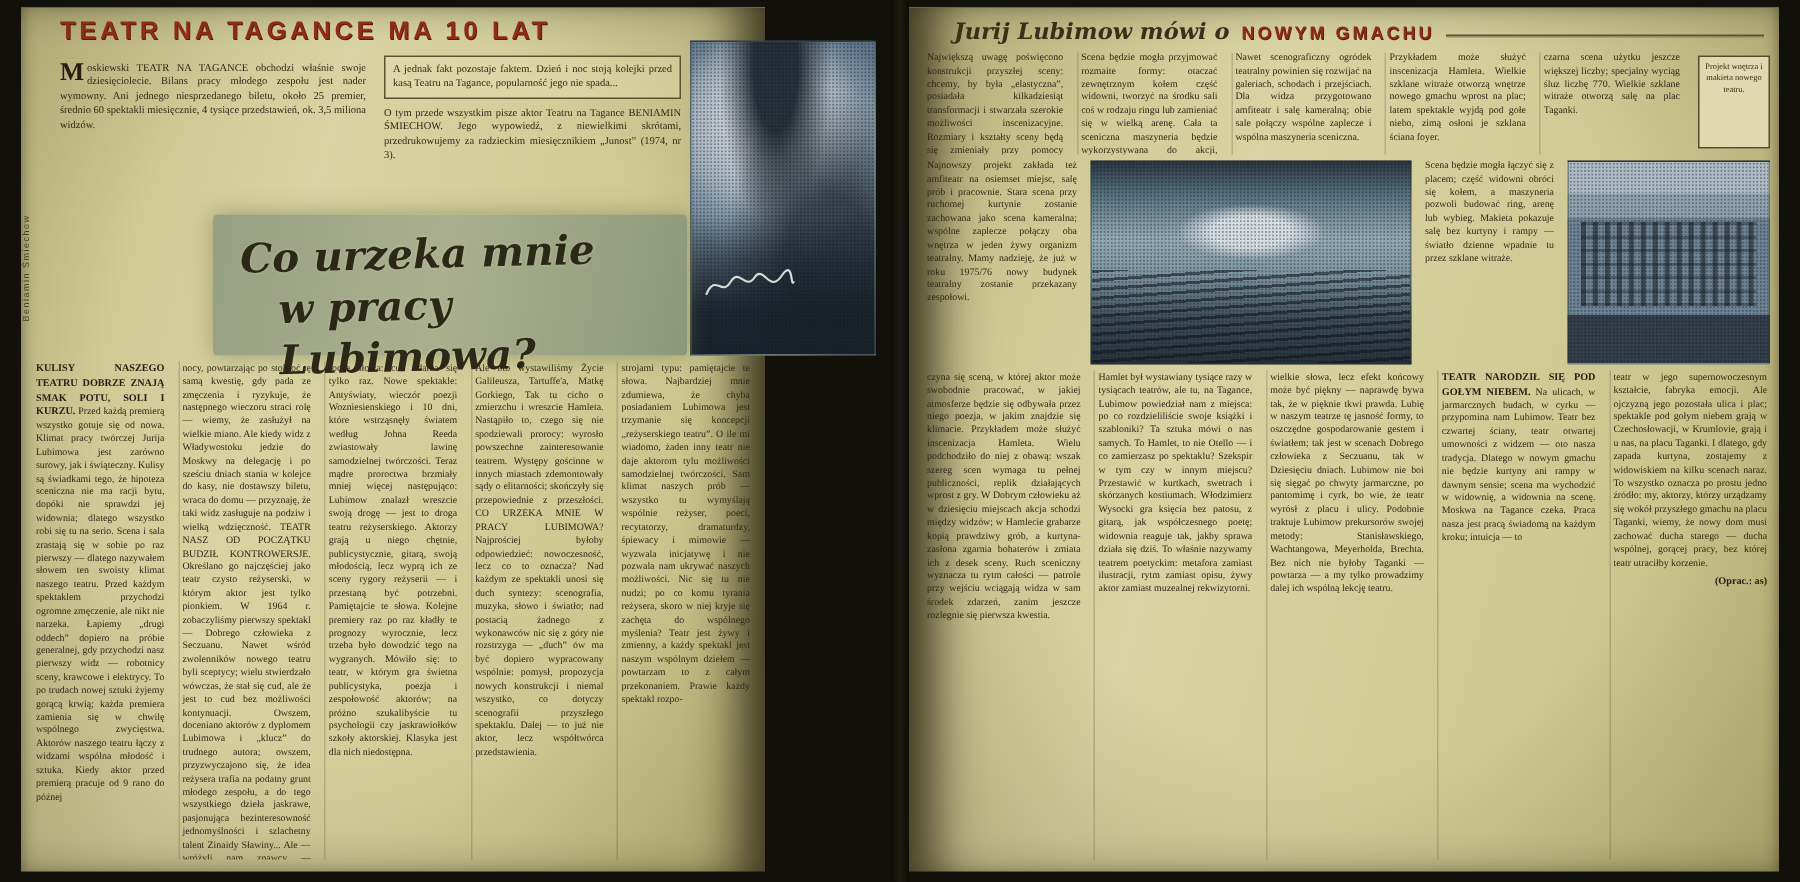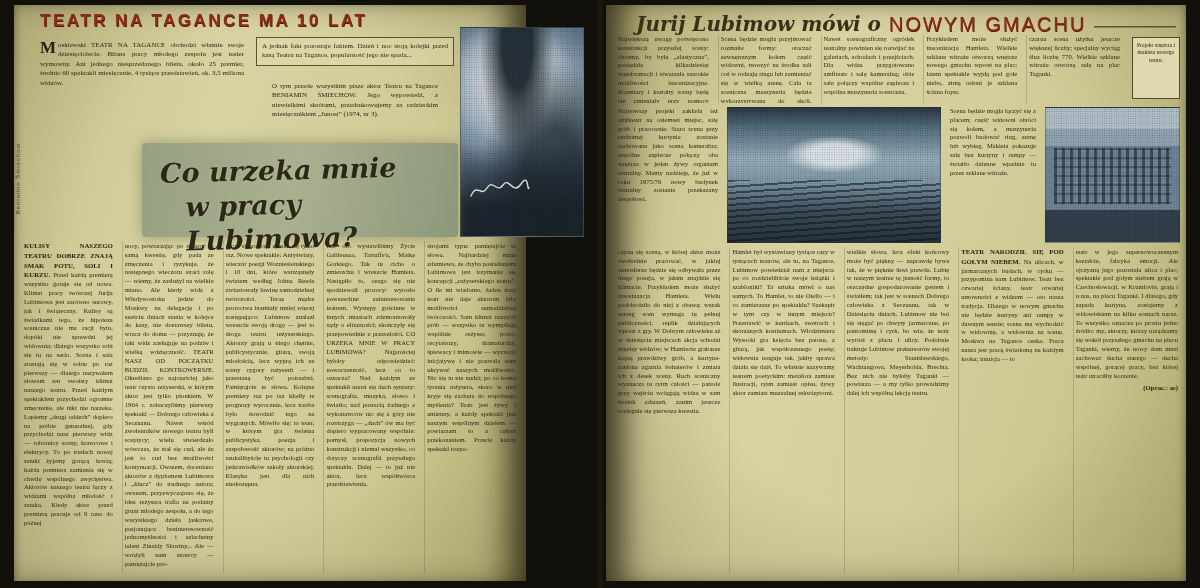--- a/index.html
+++ b/index.html
@@ -1,21 +1,21 @@
 <!DOCTYPE html>
 <html><head>
 <meta charset="utf-8">
 <style>
   html,body{margin:0;padding:0;}
   body{width:1200px;height:588px;overflow:hidden;background:#12100a;font-family:"Liberation Serif",serif;}
   .spread{position:relative;width:1200px;height:588px;}
   .page{position:absolute;top:5px;height:576px;background:linear-gradient(105deg,#c6c089 0%,#d8d3a2 35%,#cfca94 70%,#c1bc80 100%);}
   .page::before{content:"";position:absolute;inset:0;pointer-events:none;
     background:radial-gradient(ellipse at 50% 45%, rgba(0,0,0,0) 55%, rgba(90,80,40,.28) 100%);}
-  .left-page{left:14px;width:496px;box-shadow:inset -28px 0 32px -12px rgba(25,22,8,.85), inset 5px 0 10px -5px rgba(25,22,8,.55);padding-left:16px;}
+  .left-page{left:14px;width:496px;box-shadow:inset -28px 0 32px -12px rgba(25,22,8,.85), inset 5px 0 10px -5px rgba(25,22,8,.55);}
   .right-page{left:606px;width:580px;box-shadow:inset 28px 0 32px -12px rgba(25,22,8,.85), inset -5px 0 10px -5px rgba(25,22,8,.55);}
   .gutter{position:absolute;left:594px;top:0;width:12px;height:588px;background:linear-gradient(90deg,#0c0b06,#1d1a10,#0c0b06);}
 
   
   .smalltext,.col{font-size:6.6px;line-height:1.34;text-align:justify;color:#2e2715;}
   .col{flex:1;overflow:hidden;padding:0 2px;}
   .col + .col{border-left:1px solid rgba(70,60,30,.22);}
   .colhead{font-weight:bold;font-size:6.8px;color:#241e10;}
   .cols{display:flex;}
 
@@ -23,21 +23,21 @@
   .vcredit{position:absolute;left:1px;top:138px;writing-mode:vertical-rl;transform:rotate(180deg);
     font-size:6px;letter-spacing:1px;color:#4a4226;font-family:"Liberation Sans",sans-serif;}
   .hl-left{position:absolute;left:26px;top:6px;margin:0;font-family:"Liberation Sans",sans-serif;
     font-size:17px;font-weight:bold;letter-spacing:2.5px;color:#8d2c18;text-shadow:.6px .6px 0 #571a0b;}
   .lead{position:absolute;left:26px;top:36px;width:204px;height:100px;overflow:hidden;}
   .lead p{margin:0 0 4px 0;font-size:7px;line-height:1.35;text-align:justify;color:#2e2715;}
   .dropcap{float:left;font-size:17px;line-height:14px;font-weight:bold;color:#241e10;padding-right:2px;}
   .introbox{position:absolute;left:242px;top:32px;width:198px;font-family:Liberation Serif, serif;}
   .introbox .boxed{margin:0 0 5px 0;border:1px solid #5d5230;padding:4px 5px;font-size:7px;line-height:1.35;
     text-align:justify;color:#2e2715;background:rgba(235,230,185,.35);}
-  .introbox .note{margin:16px;font-size:7px;line-height:1.35;text-align:justify;color:#2e2715;}
+  .introbox .note{margin:0;font-size:7px;line-height:1.35;text-align:justify;color:#2e2715;}
   .portrait{position:absolute;left:446px;top:22px;width:122px;height:208px;overflow:hidden;border:1px solid rgba(40,40,30,.4);
     background:
       radial-gradient(circle at 42% 26%, #cdd2d6 0 14%, rgba(0,0,0,0) 38%),
       radial-gradient(circle at 44% 30%, #92a6b4 0 30%, rgba(0,0,0,0) 52%),
       linear-gradient(180deg,#5e7387 0%,#7d93a6 32%,#698095 62%,#3d4d5c 100%);}
   .ph-hair{position:absolute;inset:0;background:
       radial-gradient(ellipse at 46% 8%, rgba(30,40,48,.95) 0 16%, rgba(0,0,0,0) 40%),
       radial-gradient(ellipse at 75% 70%, rgba(25,33,40,.7) 0 22%, rgba(0,0,0,0) 55%),
       linear-gradient(0deg, rgba(20,28,35,.85) 0 14%, rgba(0,0,0,0) 45%);}
   .dots{position:absolute;inset:0;background-image:radial-gradient(rgba(15,20,28,.38) .5px, rgba(0,0,0,0) .6px);
@@ -46,22 +46,22 @@
   .band{position:absolute;left:128px;top:138px;width:316px;height:94px;border-radius:3px;
     background:linear-gradient(100deg,#98a083,#aab08f 48%,#8d987b);box-shadow:0 0 14px rgba(110,115,75,.55);}
   .script{font-family:"DejaVu Serif",serif;font-style:italic;font-weight:bold;color:#2c2818;
     font-size:27px;line-height:1.25;transform:rotate(-1.5deg);text-shadow:0 0 2px rgba(245,245,205,.35);}
   .script.l1{margin:10px 0 0 18px;}
   .script.l2{margin:0 0 0 44px;}
   .left-cols{position:absolute;left:8px;right:8px;top:236px;bottom:8px;gap:7px;}
 
   
   .hl-right{position:absolute;left:30px;top:7px;right:10px;margin:0;display:flex;align-items:baseline;gap:8px;}
-  .hl-script{font-family:"DejaVu Serif",serif;font-style:italic;font-weight:bold;font-size:20px;color:#3a3018;}
-  .hl-caps{font-family:"Liberation Sans",sans-serif;font-weight:normal;font-size:20px;letter-spacing:2px;color:#8d2c18;
+  .hl-script{font-family:"DejaVu Serif",serif;font-style:italic;font-weight:bold;font-size:15px;color:#3a3018;}
+  .hl-caps{font-family:"Liberation Sans",sans-serif;font-weight:bold;font-size:12px;letter-spacing:2px;color:#8d2c18;
     text-shadow:.5px .5px 0 #571a0b;}
   .hl-rule{flex:1;height:0;border-top:1px solid #5c5132;border-bottom:1px solid rgba(92,81,50,.5);align-self:center;margin-top:6px;}
   .rt-cols{position:absolute;left:10px;right:64px;top:30px;height:68px;gap:7px;}
   .capbox{position:absolute;right:6px;top:32px;width:48px;height:62px;border:1px solid #55492c;background:#ded9ae;
     font-size:5.6px;line-height:1.3;text-align:center;color:#2e2715;padding:4px 3px;box-sizing:border-box;}
   .photorow{position:absolute;left:10px;right:6px;top:102px;height:136px;display:flex;gap:7px;}
   .cont{flex:none;width:100px;overflow:hidden;font-size:6.6px;line-height:1.34;text-align:justify;color:#2e2715;padding:0 2px;}
   .cont.mid{width:86px;}
   .photo{position:relative;overflow:hidden;border:1px solid rgba(40,40,30,.4);}
   .photo-int{flex:none;width:212px;background:

